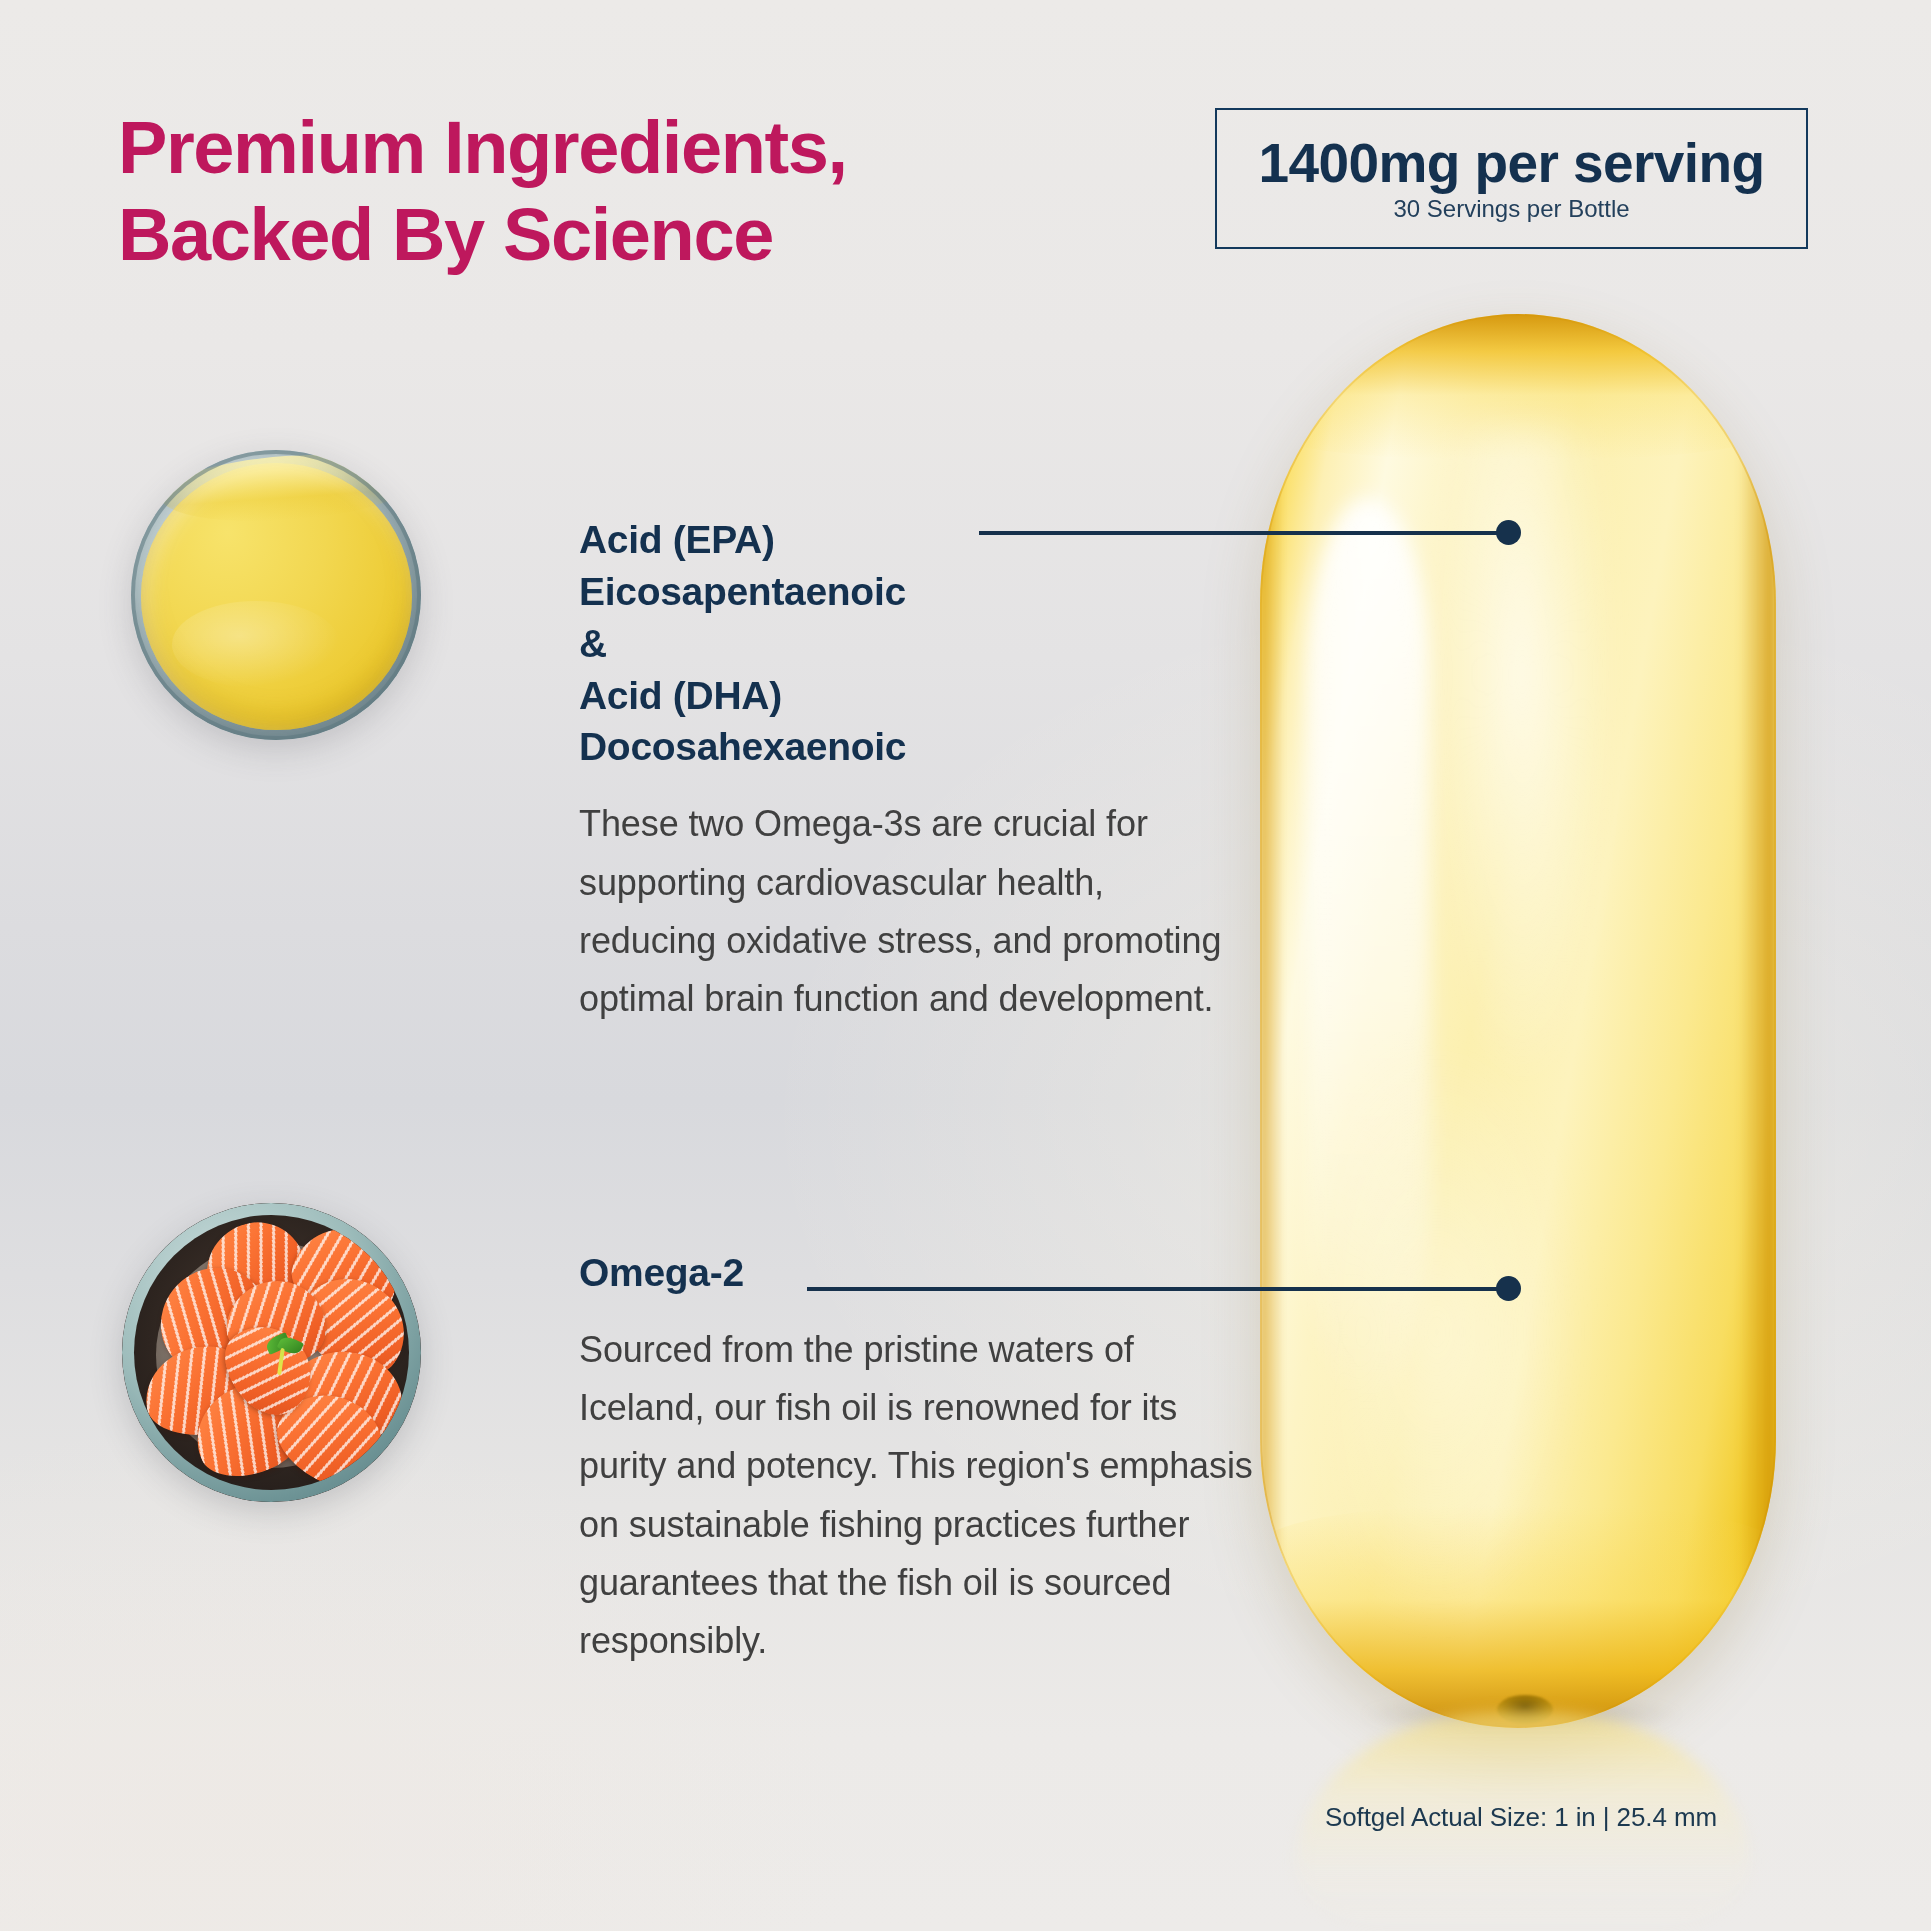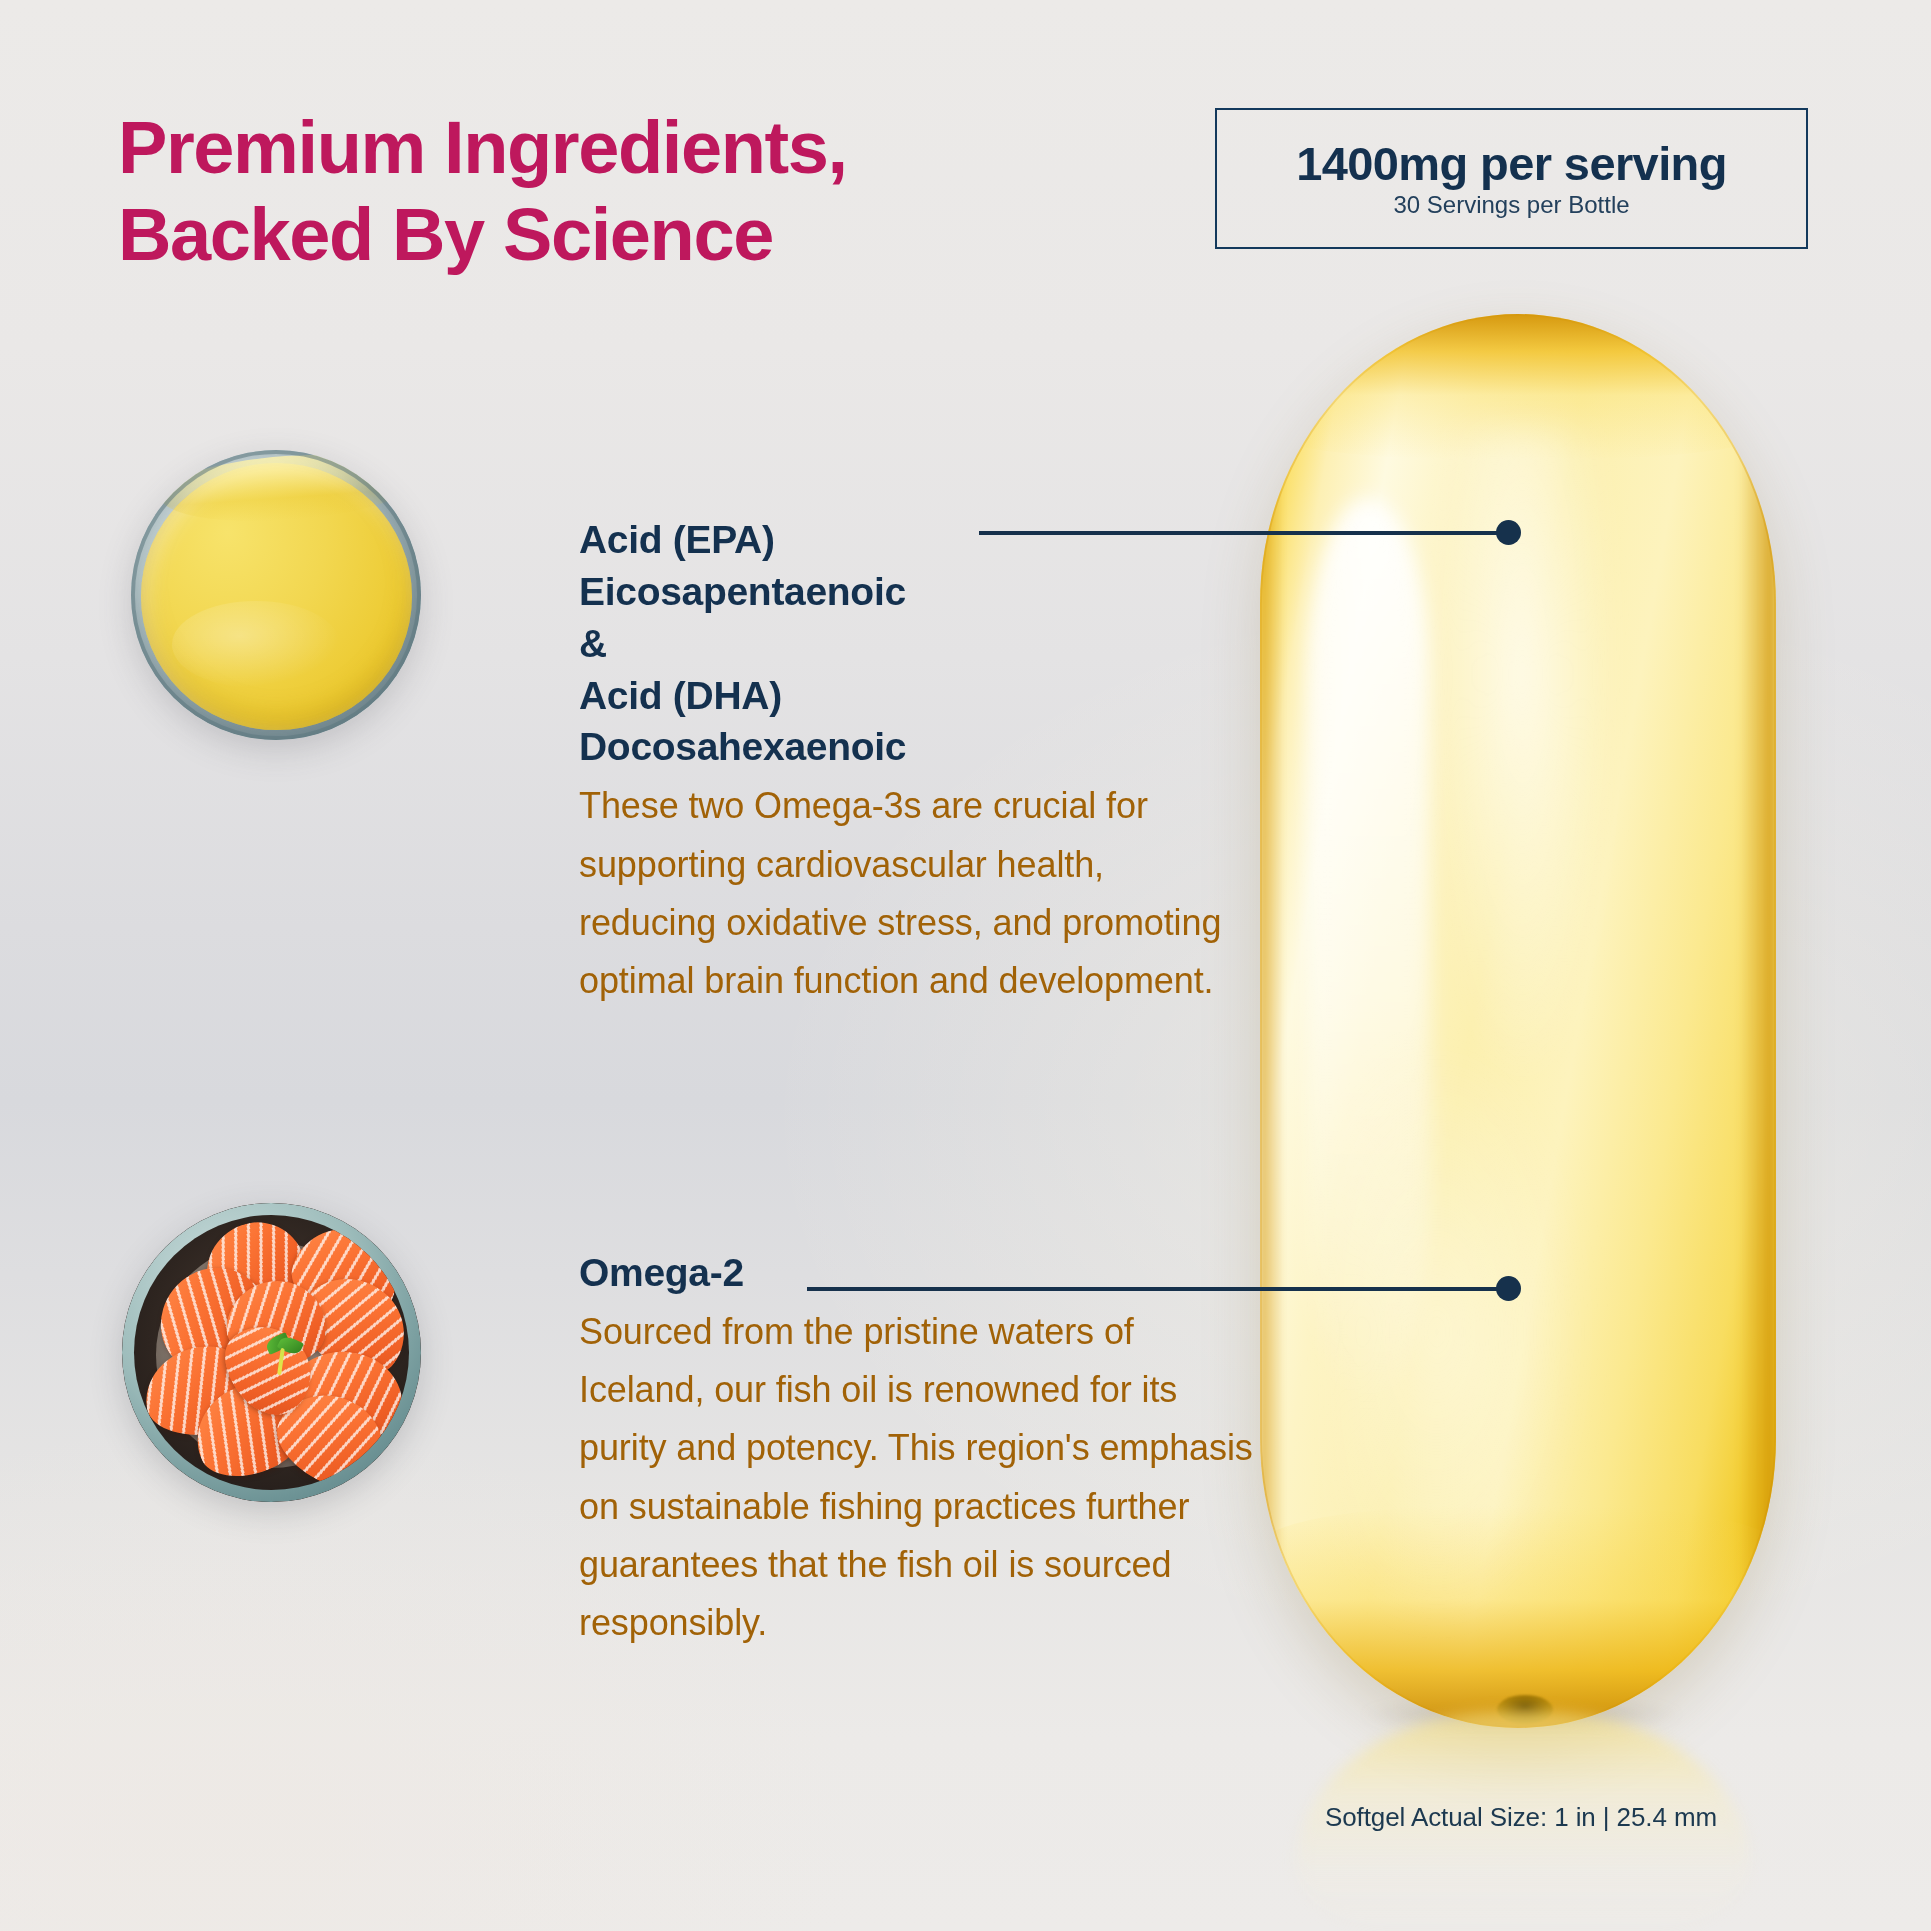--- a/index.html
+++ b/index.html
@@ -48,21 +48,21 @@
 
   #dose-badge {
     position: absolute; left: 1215px; top: 108px;
     width: 593px; height: 141px;
     border: 2.9px solid #13395c;
     display: flex; flex-direction: column;
     align-items: center; justify-content: center;
     gap: 5.8px;
   }
   #dose-badge .big {
-    color: #14314f; font-weight: 700; font-size: 47px;
+    color: #14314f; font-weight: 700; font-size: 55px;
     letter-spacing: -0.6px; line-height: 1;
   }
   #dose-badge .small {
     color: #23405c; font-size: 24px; font-weight: 400; line-height: 1;
   }
 
   
   .thumb { position: absolute; border-radius: 50%; overflow: hidden; }
 
   #thumb-petri {
@@ -237,22 +237,22 @@
     filter: blur(5.8px);
   }
 
   
   .callout { position: absolute; }
   .co-title {
     color: #14314f; font-weight: 700; font-size: 39px;
     line-height: 1.33; letter-spacing: -0.3px;
   }
   .co-body {
-    color: #a16207; font-weight: 400; font-size: 36px;
-    line-height: 1.62; letter-spacing: -0.1px; margin-top: 4px;
+    color: #404040; font-weight: 400; font-size: 36px;
+    line-height: 1.62; letter-spacing: -0.1px; margin-top: 22px;
   }
   #callout-1 { left: 579px; top: 514px; width: 666px; }
   #callout-2 { left: 579px; top: 1247px; width: 676px; }
 
   .leader { position: absolute; height: 3.9px; background: #16314c; }
   .leader-dot {
     position: absolute; width: 25px; height: 25px; border-radius: 50%;
     background: #16314c;
   }
   #leader-1 { left: 979px; top: 531px; width: 529px; }

